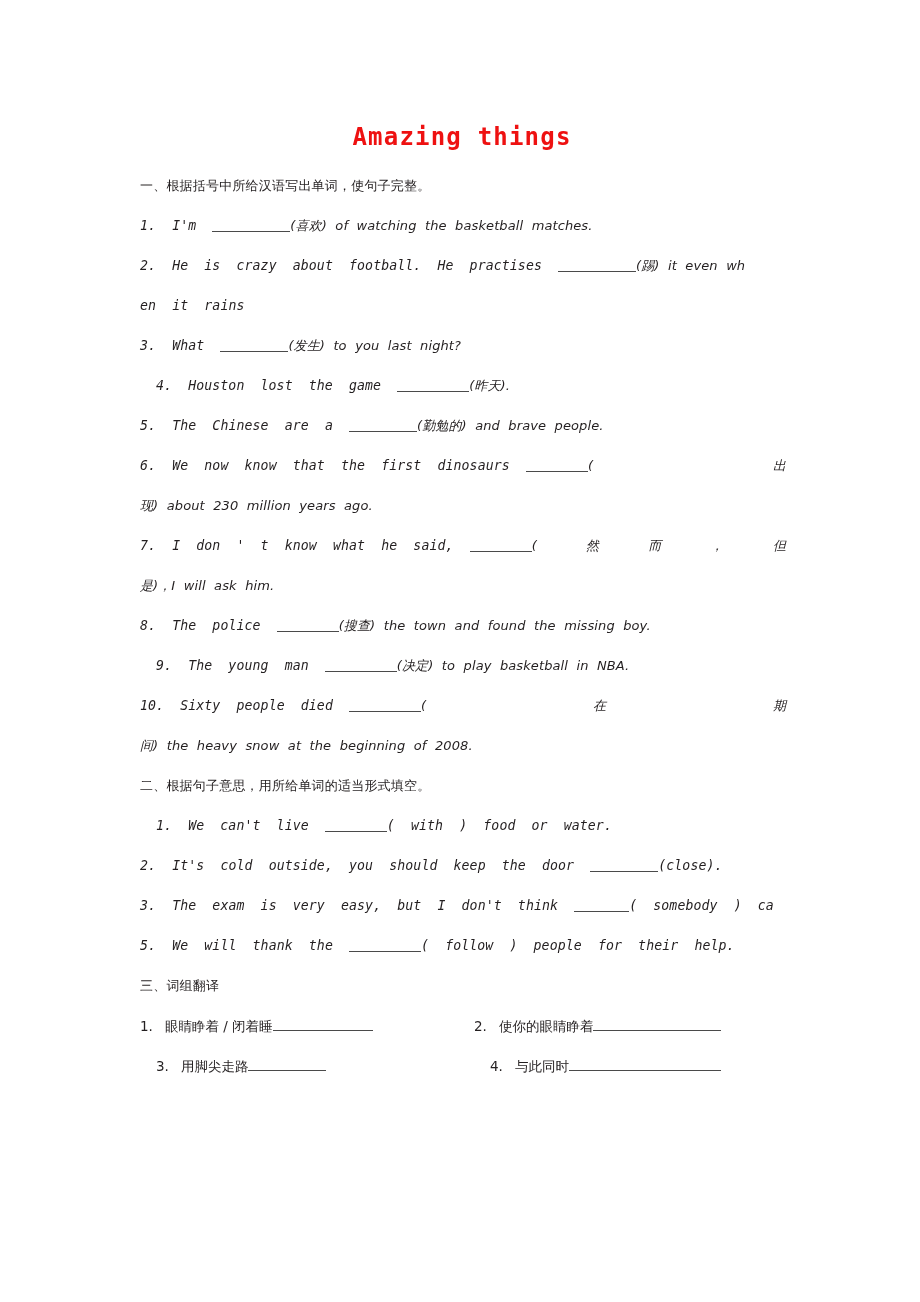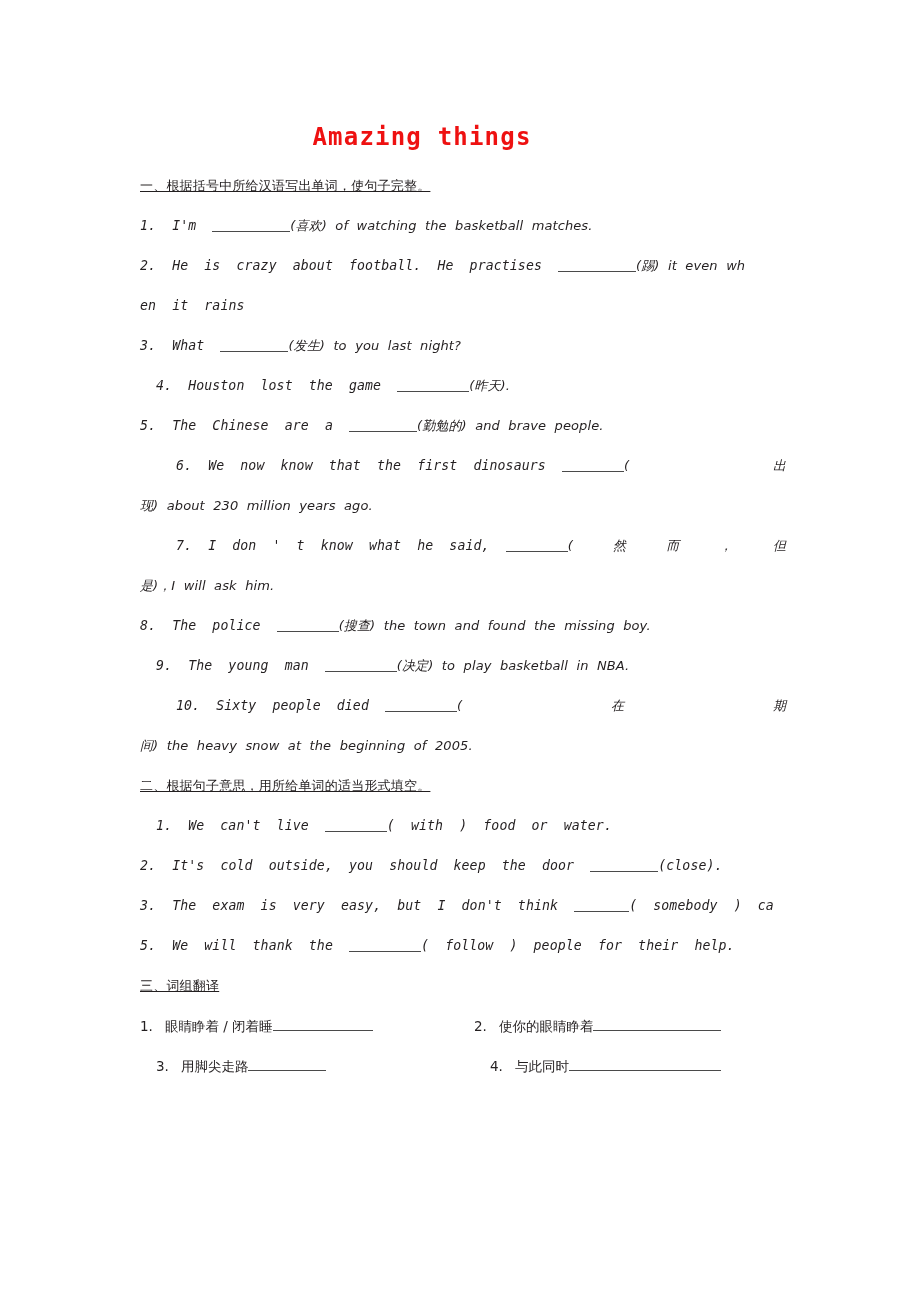--- a/index.html
+++ b/index.html
@@ -30,59 +30,58 @@
     left: 0;
     top: 122px;
     width: 844px;
     text-align: center;
     font-family: "DejaVu Sans Mono", "Liberation Mono", monospace;
     font-size: 24px;
     font-weight: bold;
     letter-spacing: 1.2px;
     line-height: 30px;
     white-space: pre;
+    padding-left: 40px;
   }
 
   
   .content {
     position: absolute;
     left: 140px;
     top: 166px;
     width: 646px;
   }
 
   
   .section-head {
     font-family: "DejaVu Sans", "Liberation Sans", sans-serif;
     font-size: 14.5px;
     line-height: 40px;
     height: 40px;
     white-space: nowrap;
     letter-spacing: 0.2px;
-    text-decoration: underline;
   }
 
   
   .q {
     font-family: "DejaVu Sans Mono", "Liberation Mono", monospace;
     font-size: 13.2px;
     line-height: 40px;
     height: 40px;
     white-space: pre;
     letter-spacing: 0.1px;
     font-style: italic;
   }
   .q.indent { padding-left: 16px; }
 
   
   .q.spread {
     display: flex;
     justify-content: space-between;
     white-space: pre;
-    margin-left: 36px;
   }
   .q.spread > span { white-space: pre; }
 
   .cn {
     font-family: "DejaVu Sans", "Liberation Sans", sans-serif;
     font-size: 13px;
   }
 
   
   .blank {
@@ -148,21 +147,21 @@
     <div class="q"><span class="cn">现)  about  230  million  years  ago.</span></div>
 
     <div class="q spread"><span><span>7.  I  don  '  t  know  what  he  said,  </span><span class="blank bl-62"></span><span class="cn">(</span></span><span class="cn">然</span><span class="cn">而</span><span class="cn">，</span><span class="cn">但</span></div>
     <div class="q"><span class="cn">是)，I  will  ask  him.</span></div>
 
     <div class="q"><span>8.  The  police  </span><span class="blank bl-62"></span><span class="cn">(搜查)  the  town  and  found  the  missing  boy.</span></div>
 
     <div class="q indent"><span>9.  The  young  man  </span><span class="blank bl-72"></span><span class="cn">(决定)  to  play  basketball  in  NBA.</span></div>
 
     <div class="q spread"><span><span>10.  Sixty  people  died  </span><span class="blank bl-72"></span><span class="cn">(</span></span><span class="cn">在</span><span class="cn">期</span></div>
-    <div class="q"><span class="cn">间)  the  heavy  snow  at  the  beginning  of  2005.</span></div>
+    <div class="q"><span class="cn">间)  the  heavy  snow  at  the  beginning  of  2008.</span></div>
 
     <div class="section-head cn">二、根据句子意思，用所给单词的适当形式填空。</div>
 
     <div class="q indent"><span>1.  We  can't  live  </span><span class="blank bl-62"></span><span>(  with  )  food  or  water.</span></div>
 
     <div class="q"><span>2.  It's  cold  outside,  you  should  keep  the  door  </span><span class="blank bl-68"></span><span>(close).</span></div>
 
     <div class="q"><span>3.  The  exam  is  very  easy,  but  I  don't  think  </span><span class="blank bl-55"></span><span>(  somebody  )  ca</span></div>
 
 

